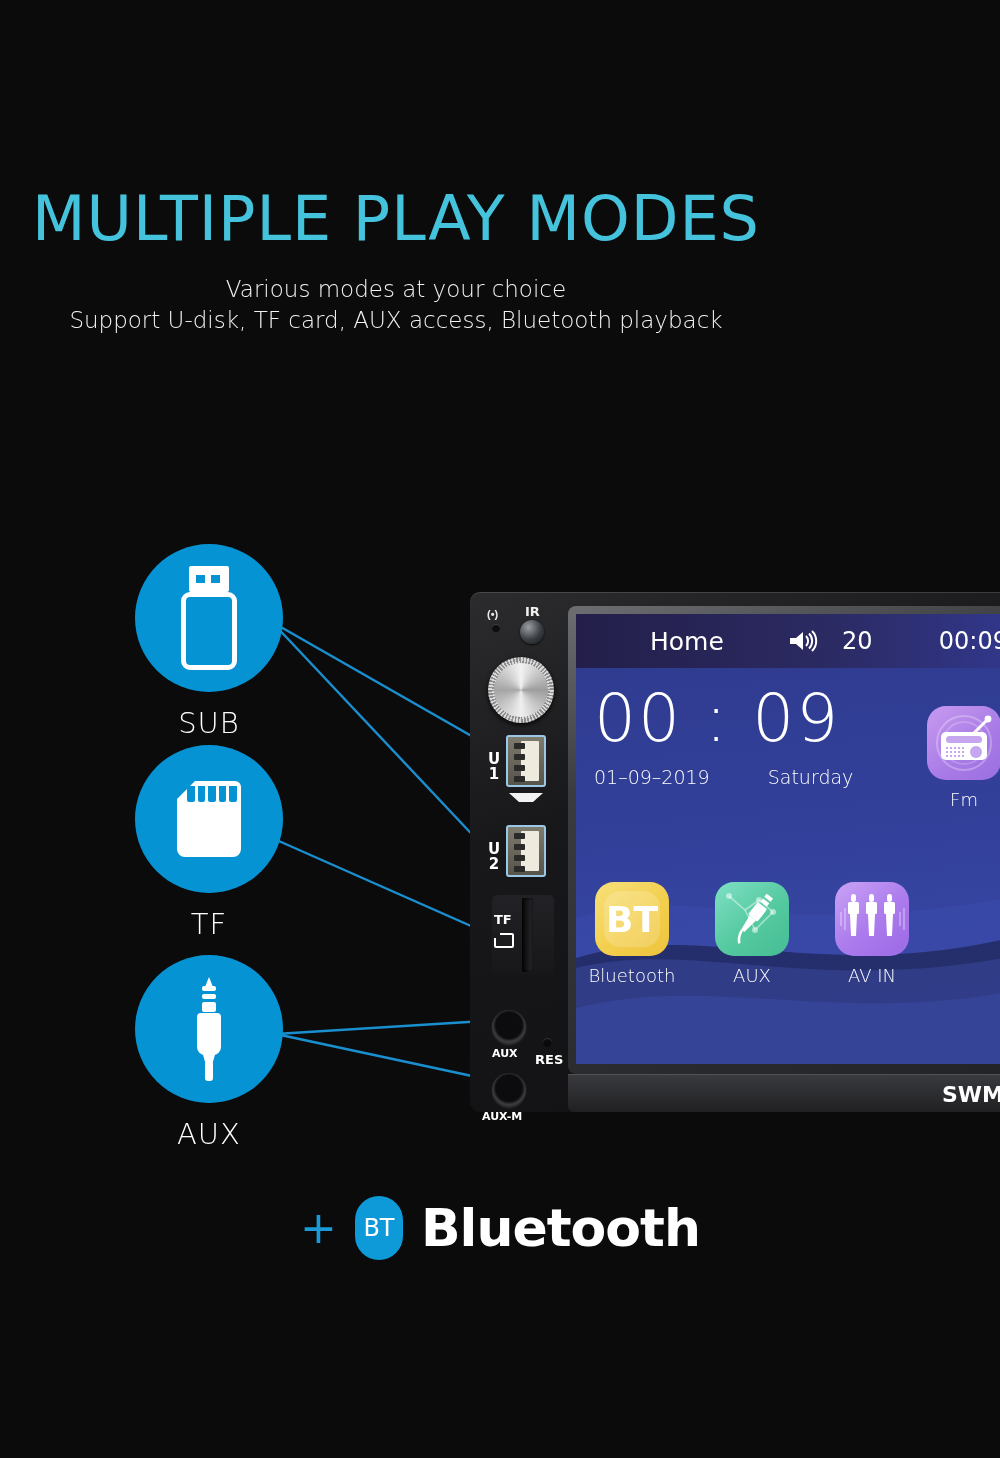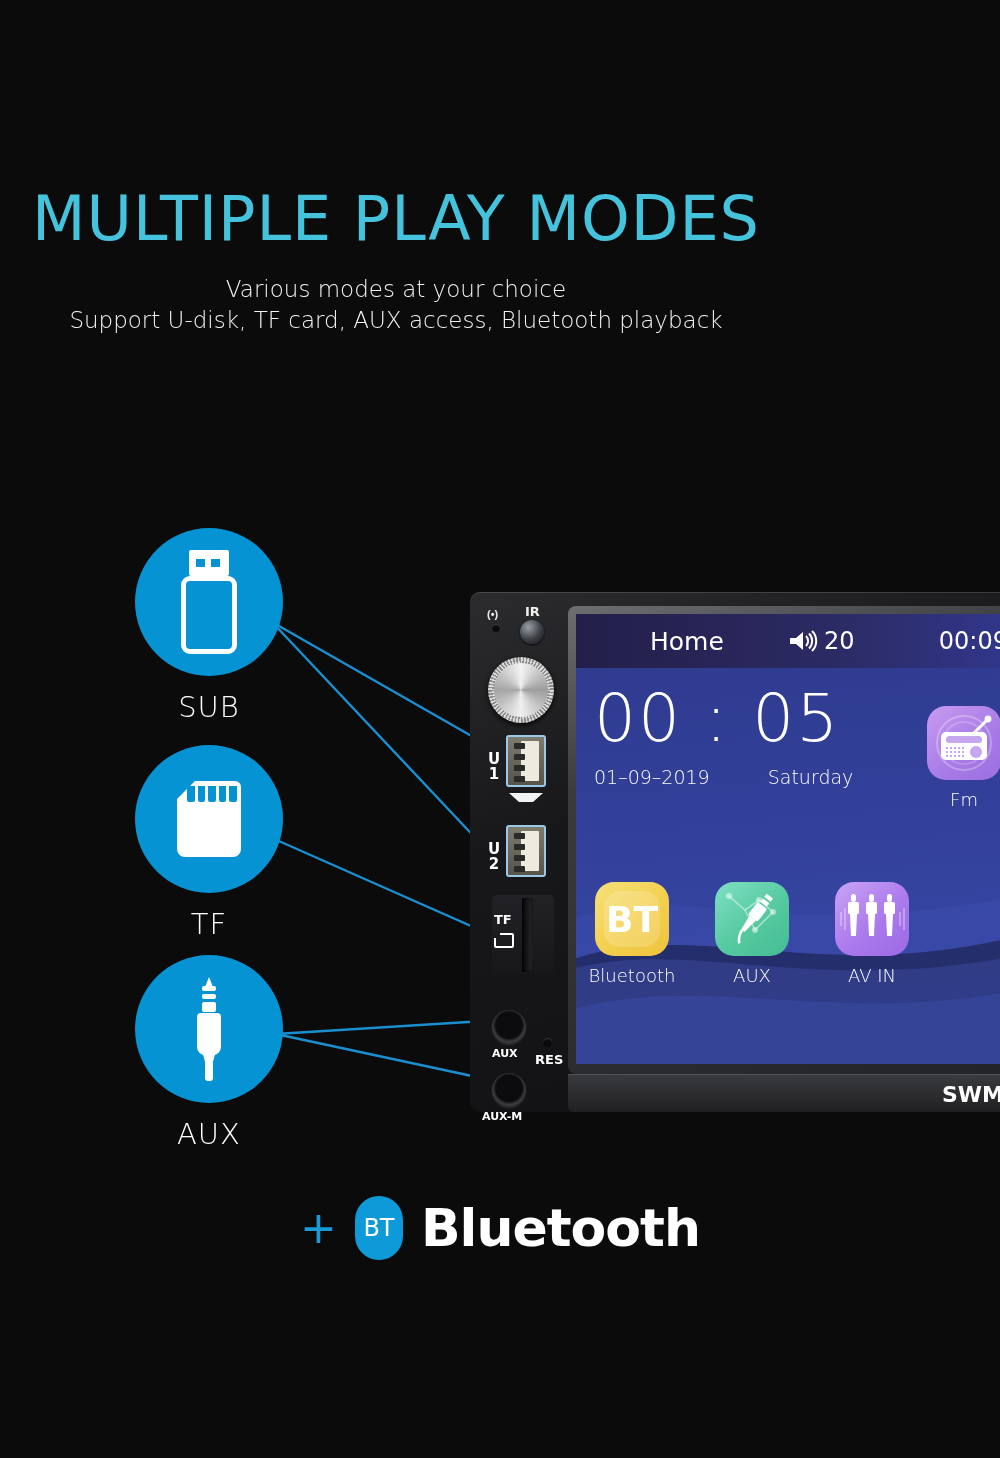--- a/index.html
+++ b/index.html
@@ -27,21 +27,21 @@
   .feature { position:absolute; width:190px; text-align:center; }
   .circle {
     width:148px; height:148px; border-radius:50%;
     background:#0693d4; margin:0 auto;
     position:relative;
   }
   .feature .cap {
     margin-top:14px; color:#ffffff; font-size:29px; font-weight:300;
     letter-spacing:1px; font-family:"DejaVu Sans", sans-serif;
   }
-  #feat-sub { left:114px; top:528px; }
+  #feat-sub { left:114px; top:544px; }
   #feat-tf  { left:114px; top:745px; }
   #feat-aux { left:114px; top:955px; }
 
   
   .usb-glyph { position:absolute; left:50%; top:50%; transform:translate(-50%,-50%); width:56px; height:104px; }
   .usb-head { position:absolute; left:8px; top:0; width:40px; height:26px; background:#fff; border-radius:2px; }
   .usb-head i { position:absolute; top:9px; width:9px; height:8px; background:#0693d4; }
   .usb-head i.a { left:7px; } .usb-head i.b { left:22px; }
   .usb-body { position:absolute; left:0; top:26px; width:56px; height:78px; border:5px solid #fff; border-radius:9px; }
 
@@ -132,21 +132,21 @@
   .screen-frame { position:absolute; left:98px; top:14px; width:462px; height:468px;
                   background:linear-gradient(160deg,#6d6e72,#3a3b3f 30%,#222326);
                   border-radius:8px 0 0 8px; padding:8px 0 0 8px; }
   .screen { position:relative; width:454px; height:450px; overflow:hidden;
             background:linear-gradient(175deg,#2e3a8c 0%,#32409a 45%,#3a4aa8 100%); }
 
   .statusbar { position:relative; height:54px;
                background:linear-gradient(90deg,#231f4a 0%,#2b2a62 55%,#32388f 100%);
                display:flex; align-items:center; color:#fff; }
   .sb-home { position:absolute; left:74px; font-size:25px; font-family:"DejaVu Sans", sans-serif; }
-  .sb-vol  { position:absolute; left:212px; display:flex; align-items:center; gap:6px; }
+  .sb-vol  { position:absolute; left:212px; display:flex; align-items:center; gap:24px; }
   .sb-vol .num { font-size:24px; font-family:"DejaVu Sans", sans-serif; }
   .sb-time { position:absolute; right:22px; font-size:24px; font-family:"DejaVu Sans", sans-serif; }
 
   .waves { position:absolute; left:0; top:54px; width:454px; height:396px; }
 
   .clock { position:absolute; left:18px; top:72px; color:#fff; }
   .clock .big { font-size:66px; font-weight:200; letter-spacing:2px; line-height:1;
                 font-family:"DejaVu Sans", sans-serif; -webkit-text-stroke:0; }
   .clock .meta { margin-top:14px; display:flex; gap:58px; font-size:19px; font-weight:300;
                  font-family:"DejaVu Sans", sans-serif; }
@@ -316,21 +316,21 @@
       </div>
 
       <svg class="waves" viewBox="0 0 454 396" preserveAspectRatio="none">
         <path d="M0 250 C110 210 190 280 454 225 L454 396 L0 396 Z" fill="#3b4bab" opacity=".5"></path>
         <path d="M0 290 C130 250 250 320 454 265 L454 396 L0 396 Z" fill="#445 3b8" opacity=".35"></path>
         <path d="M0 300 C120 270 240 330 454 285 L454 396 L0 396 Z" fill="#4456b8" opacity=".35"></path>
         <path d="M0 340 C140 305 260 360 454 320 L454 396 L0 396 Z" fill="#3d4ead" opacity=".45"></path>
       </svg>
 
       <div class="clock">
-        <div class="big">00 : 05</div>
+        <div class="big">00 : 09</div>
         <div class="meta">
           <span>01–09–2019</span>
           <span>Saturday</span>
         </div>
       </div>
 
       <div class="app" id="appFm">
         <div class="tile tile-fm">
           <svg viewBox="0 0 74 74" width="74" height="74">
             <circle cx="37" cy="37" r="27" fill="none" stroke="#fff" stroke-width="2" opacity=".28"></circle>

